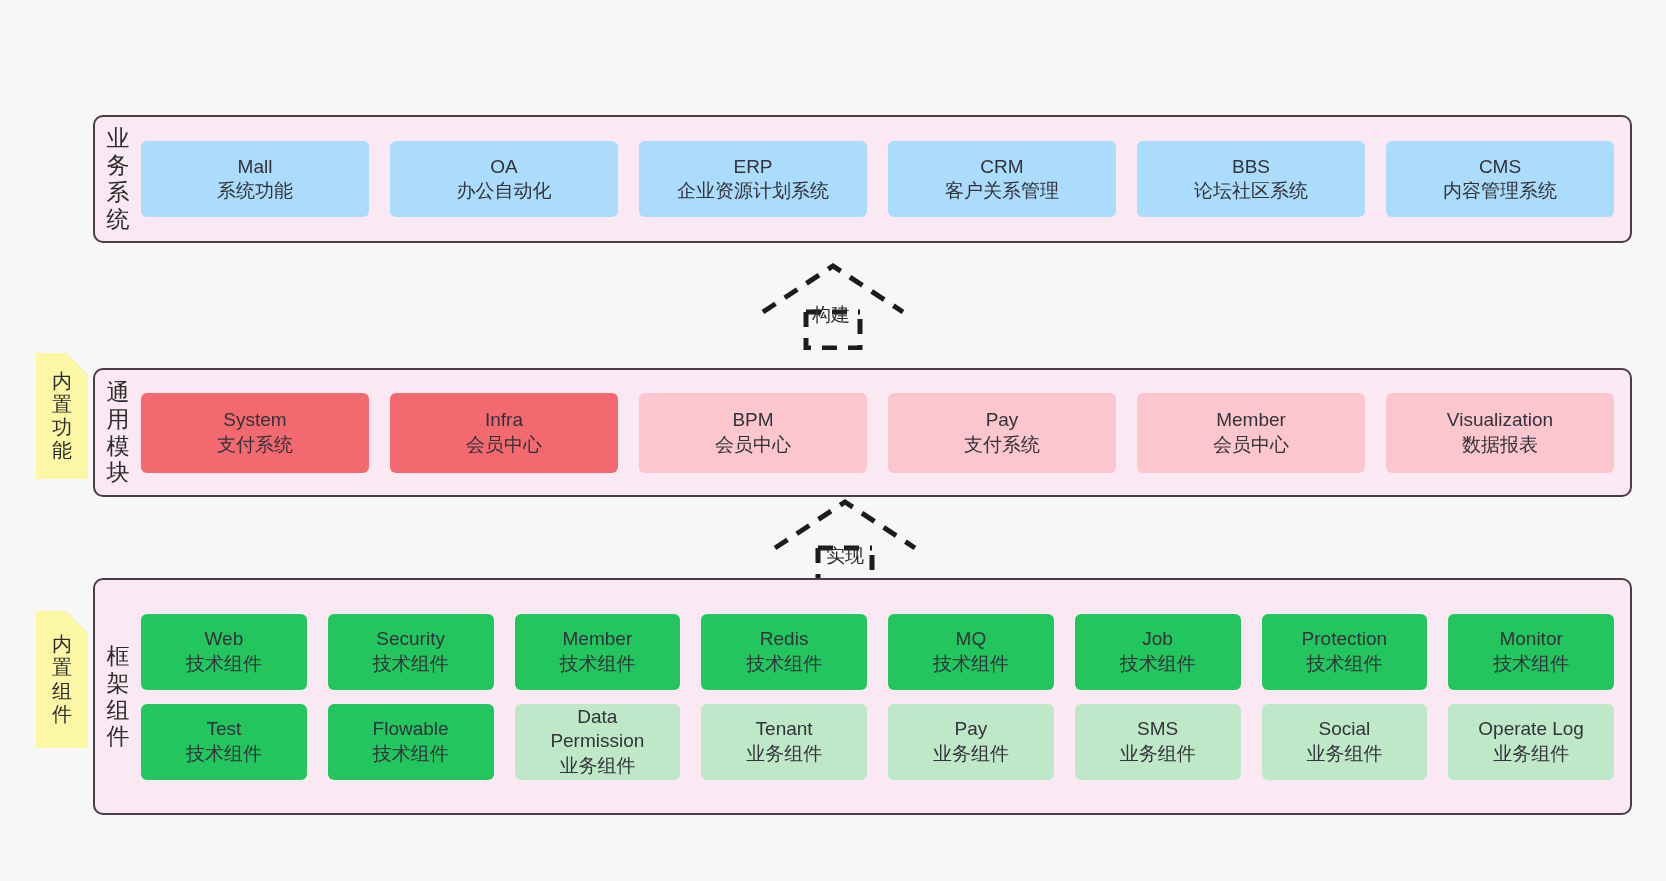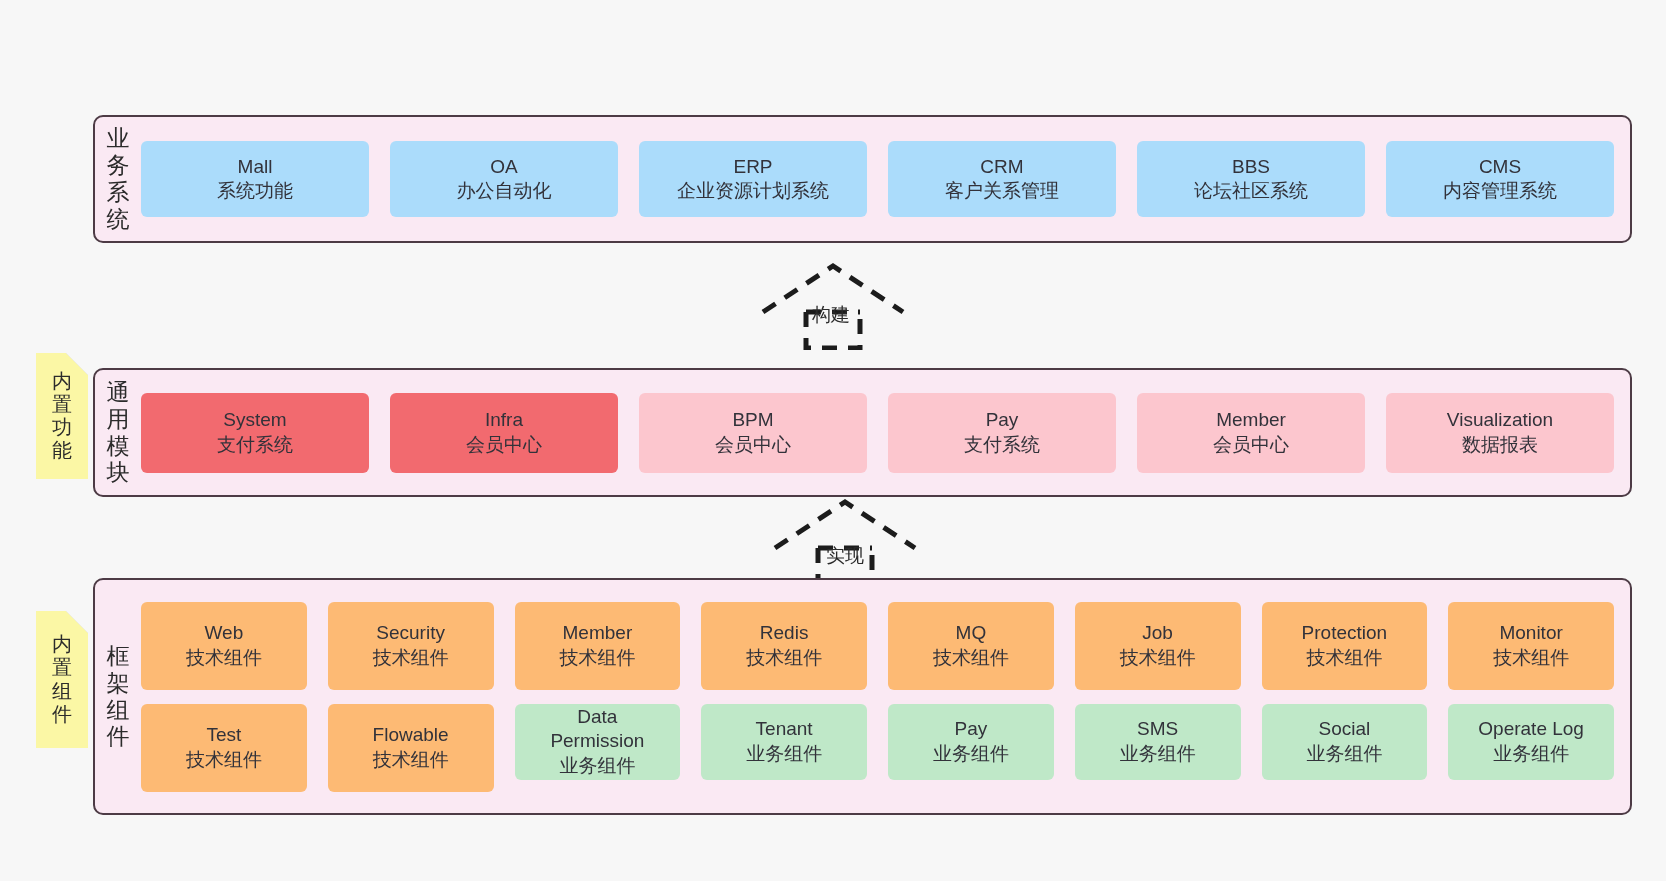--- a/index.html
+++ b/index.html
@@ -80,21 +80,21 @@
     color: #32323a;
     box-sizing: border-box;
     padding: 4px 6px;
     min-width: 0;
   }
   .box .l1, .box .l2, .box .l3 { display: block; white-space: nowrap; }
 
   .blue   { background: #abdcfb; height: 76px; }
   .redA   { background: #f26a6f; height: 80px; text-align: right; }
   .redB   { background: #fcc6ce; height: 80px; }
-  .greenA { background: #fdba74; height: 88px; align-items: center; }
+  .greenA { background: #22c55e; height: 76px; align-items: center; }
   .greenB { background: #bfe8c8; height: 76px; }
 
   
   .note {
     position: absolute;
     background: #fbf7a5;
     width: 52px;
     box-sizing: border-box;
     display: flex;
     flex-direction: column;

